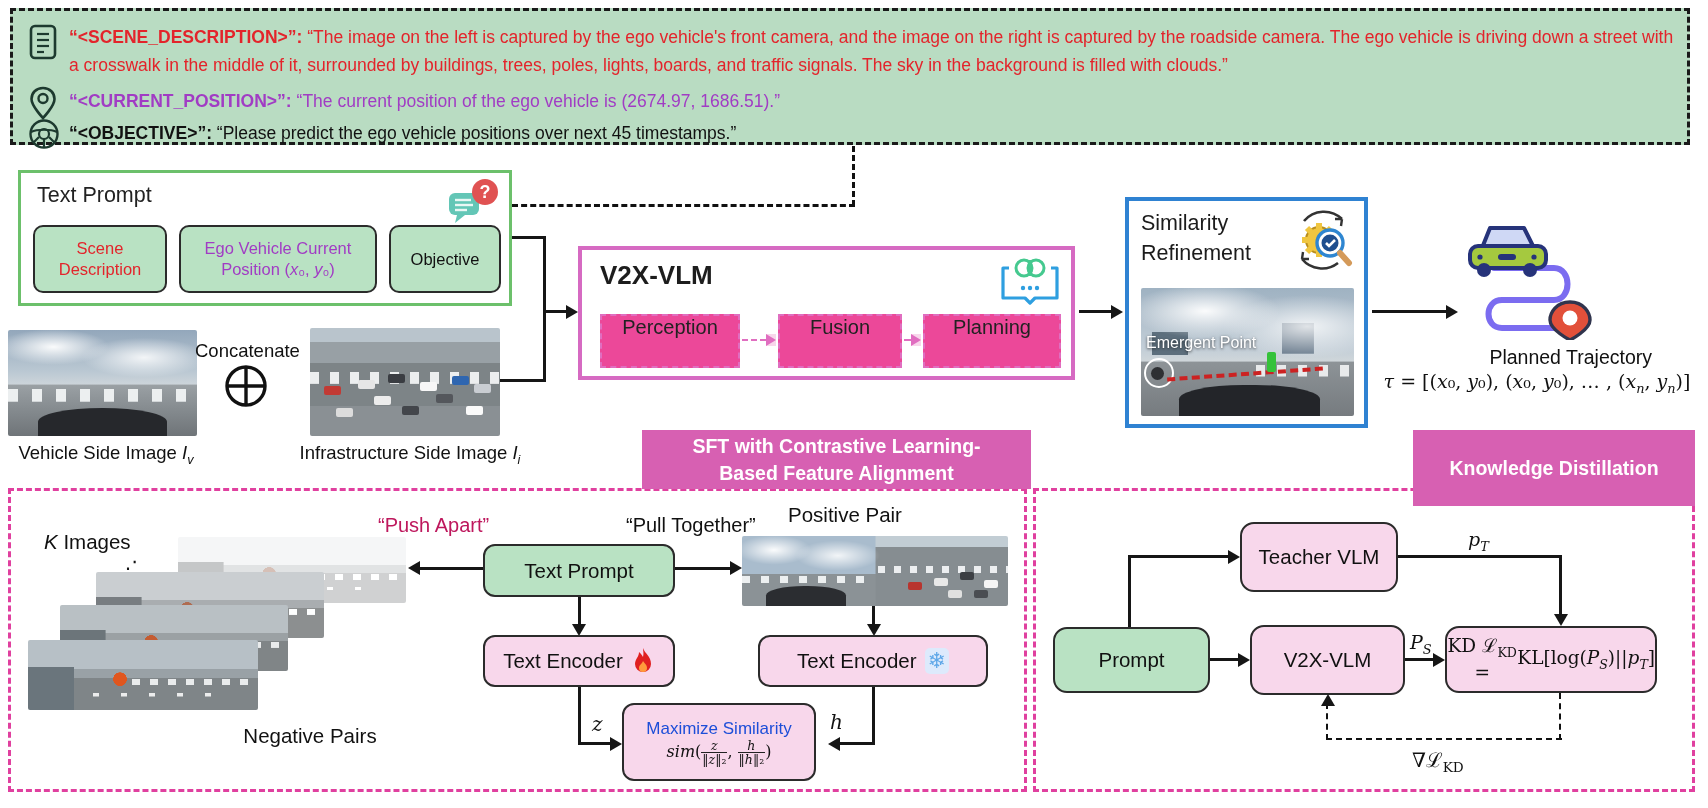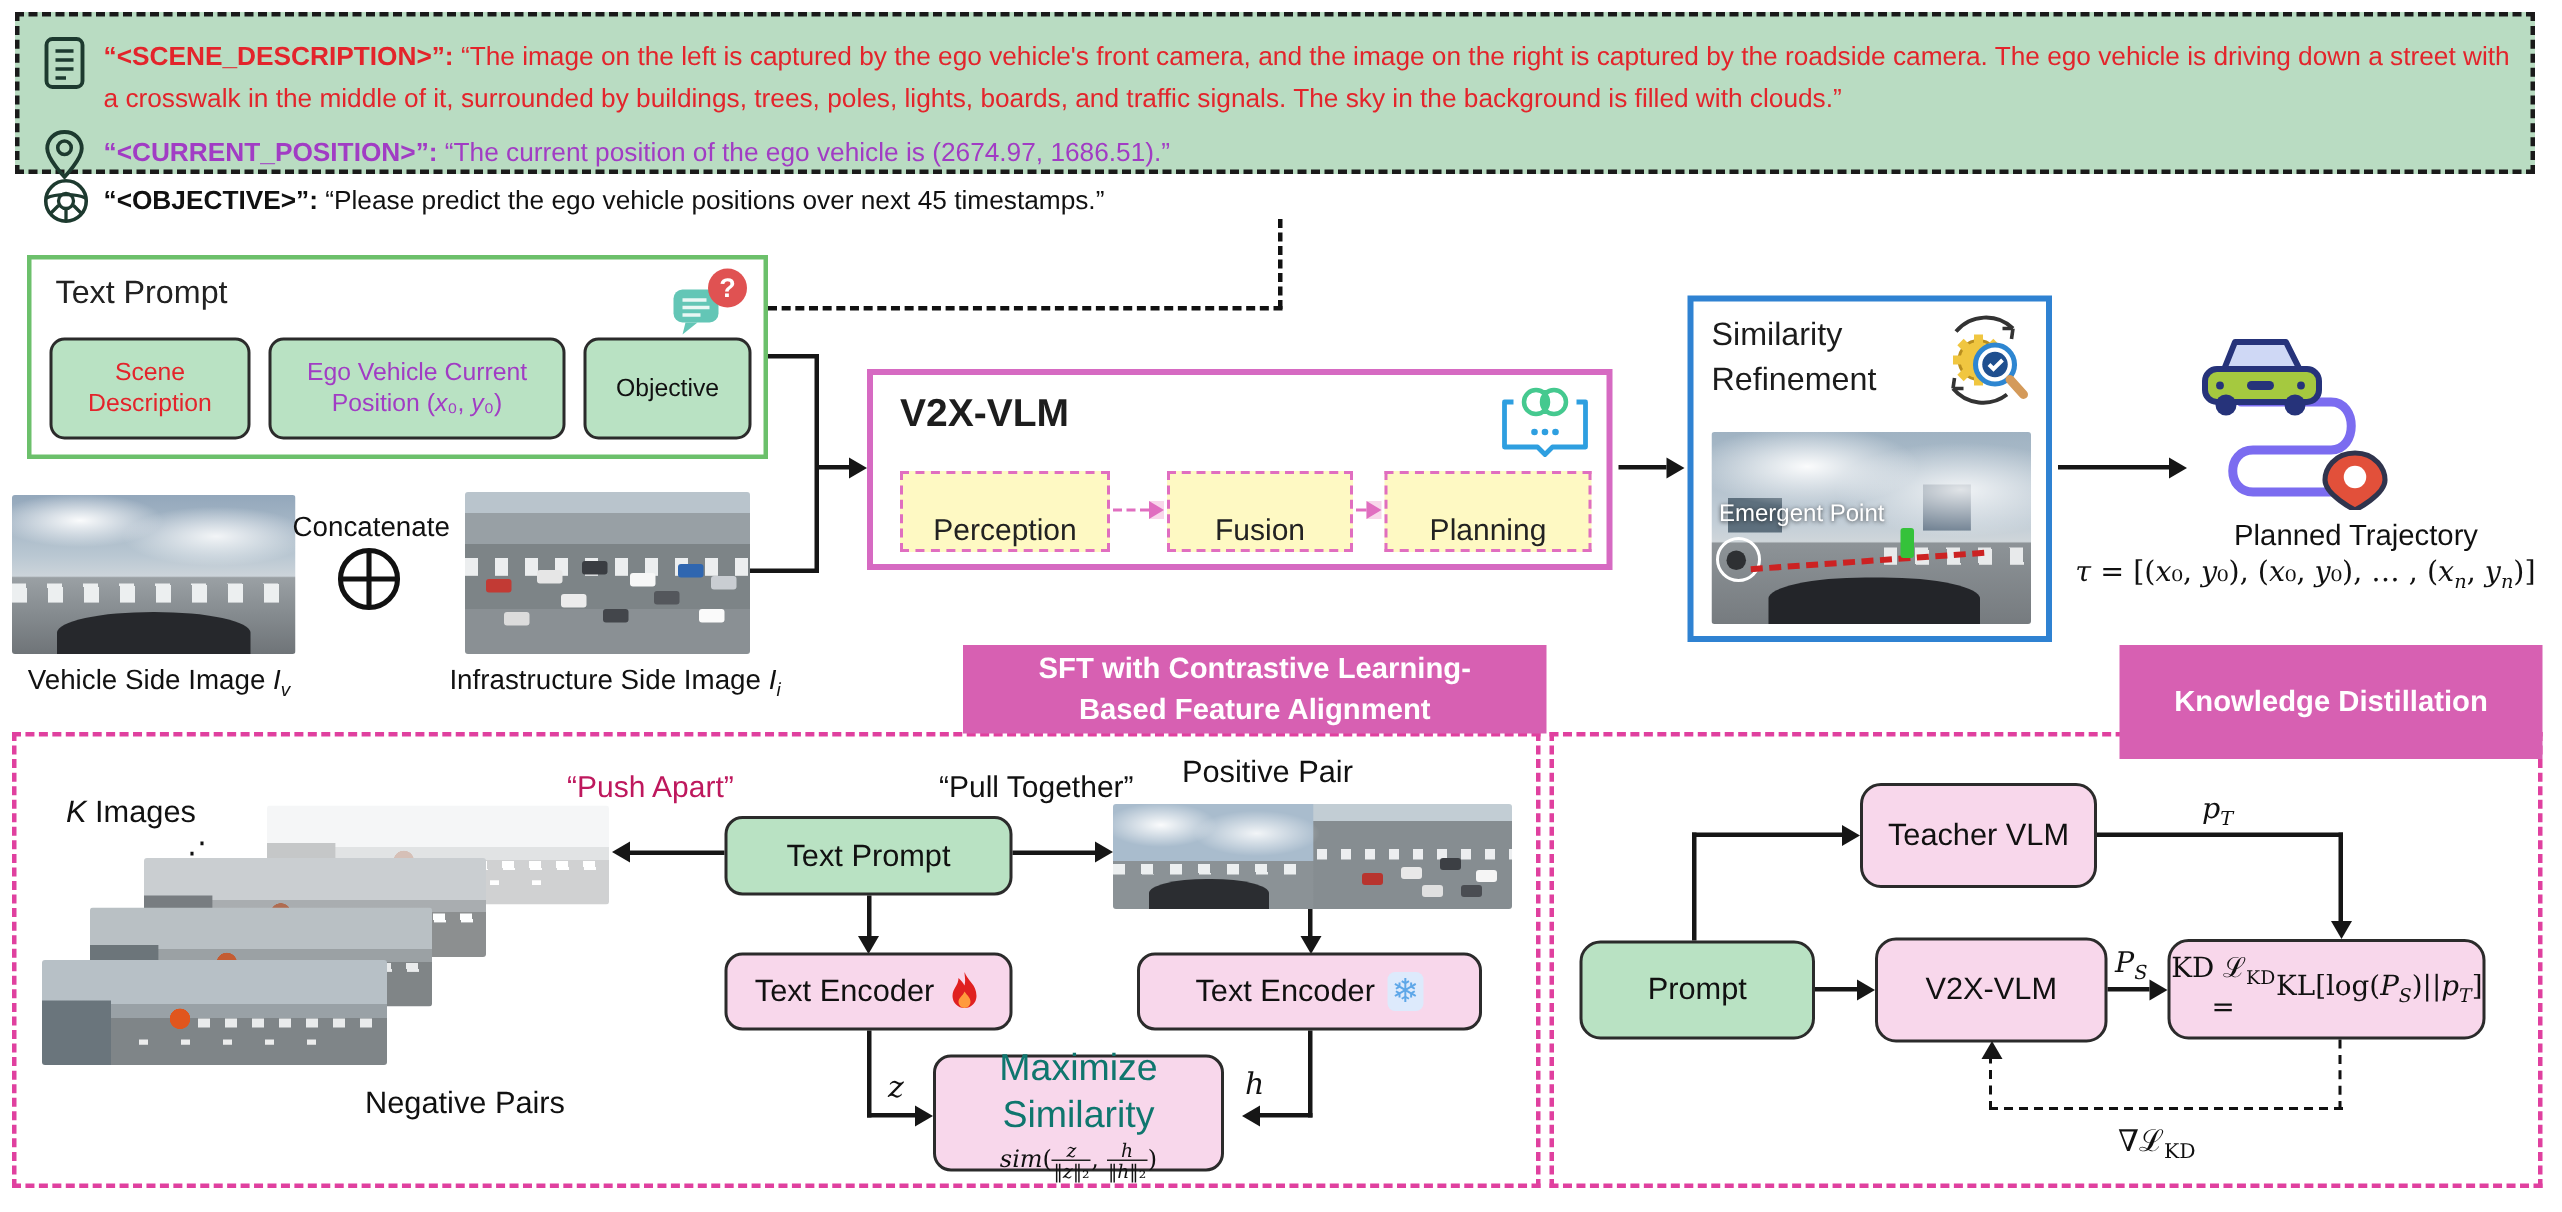--- a/index.html
+++ b/index.html
@@ -69,29 +69,29 @@
     linear-gradient(180deg,#a9bccd 0 54%,#8b9296 54% 100%) 0 0/50.2% 100% no-repeat,
     linear-gradient(180deg,#c2cdd4 0 16%,#868d91 16% 100%) 100% 0/50% 100% no-repeat;}
   .photo-pair::after{content:"";position:absolute;left:9%;bottom:0;width:30%;height:28%;
     background:#2b2d31;border-radius:48% 48% 0 0}
   .pair-cars{position:absolute;right:86px;bottom:16px;width:14px;height:8px;background:#b8342e;border-radius:2px;
     box-shadow:26px -4px 0 #e8e8e8,52px -10px 0 #3c3f44,76px -2px 0 #f5f5f5,40px 8px 0 #e0e0e0,66px 8px 0 #4a4d52}
   
   .banner{position:absolute;background:var(--banner-pink);color:#fff;font-weight:bold;
     display:flex;align-items:center;justify-content:center;text-align:center;line-height:1.35;z-index:6}
   .dashedbox{position:absolute;border:3px dashed var(--pink-dash);background:transparent}
-  .stage{position:absolute;border:2.5px dashed var(--stage-dash);background:#fef9c3;display:flex;align-items:flex-end;justify-content:center;font-size:20px;color:#222}
+  .stage{position:absolute;border:2.5px dashed var(--stage-dash);background:#ec4899;display:flex;align-items:flex-start;justify-content:center;font-size:20px;color:#222}
   .sdl{position:absolute;height:0;border-top:2.5px dashed var(--stage-dash)}
 </style>
 </head>
 <body>
 
 <div id="canvas">
 
-  <div class="abs" style="left:10px;top:8px;width:1680px;height:108px;background:var(--mint-bg);border:3px dashed #1a1a1a;">
+  <div class="abs" style="left:10px;top:8px;width:1680px;height:137px;background:var(--mint-bg);border:3px dashed #1a1a1a;">
 
     <svg class="abs" style="left:14px;top:12px" width="32" height="38" viewBox="0 0 32 38">
       <rect x="4" y="3" width="24" height="32" rx="4" fill="none" stroke="#1d3a2f" stroke-width="2.6"></rect>
       <line x1="10" y1="11" x2="22" y2="11" stroke="#1d3a2f" stroke-width="2.2"></line>
       <line x1="10" y1="17" x2="22" y2="17" stroke="#1d3a2f" stroke-width="2.2"></line>
       <line x1="10" y1="23" x2="22" y2="23" stroke="#1d3a2f" stroke-width="2.2"></line>
       <line x1="10" y1="29" x2="17" y2="29" stroke="#1d3a2f" stroke-width="2.2"></line>
     </svg>
     <p class="abs" style="left:56px;top:12px;width:1608px;font-size:17.5px;line-height:1.62;color:var(--red-text)">
       <b>“&lt;SCENE_DESCRIPTION&gt;”:</b>
@@ -308,21 +308,21 @@
   <div class="line" style="left:577.5px;top:742px;width:34px;height:3px"></div>
   <div class="ah ah-r" style="left:610px;top:736.5px"></div>
   <div class="abs serif" style="left:592px;top:712px;font-size:20px;color:#111"><i>z</i></div>
 
   <div class="line" style="left:872px;top:687px;width:3px;height:58px"></div>
   <div class="line" style="left:840px;top:742px;width:35px;height:3px"></div>
   <div class="ah ah-l" style="left:828px;top:736.5px"></div>
   <div class="abs serif" style="left:830px;top:710px;font-size:20px;color:#111"><i>h</i></div>
 
   <div class="rbox pink" style="left:622px;top:703px;width:194px;height:78px;flex-direction:column;line-height:1.25">
-    <span style="font-size:25px;color:#0f766e">Maximize Similarity</span>
+    <span style="font-size:17px;color:#1d4ed8">Maximize Similarity</span>
     <span class="serif" style="font-size:16px;color:#111"><i>sim</i>(<span class="frac">
           <span class="top"><i>z</i></span>
           <span class="bot">‖<i>z</i>‖₂</span>
         </span>, <span class="frac">
           <span class="top"><i>h</i></span>
           <span class="bot">‖<i>h</i>‖₂</span>
         </span>)</span>
   </div>
 
   <div class="dashedbox" style="left:1033px;top:488px;width:662px;height:304px"></div>

